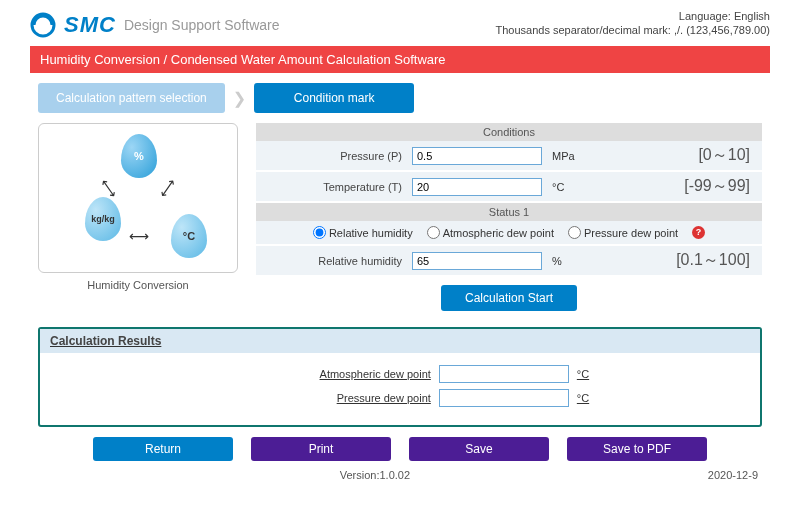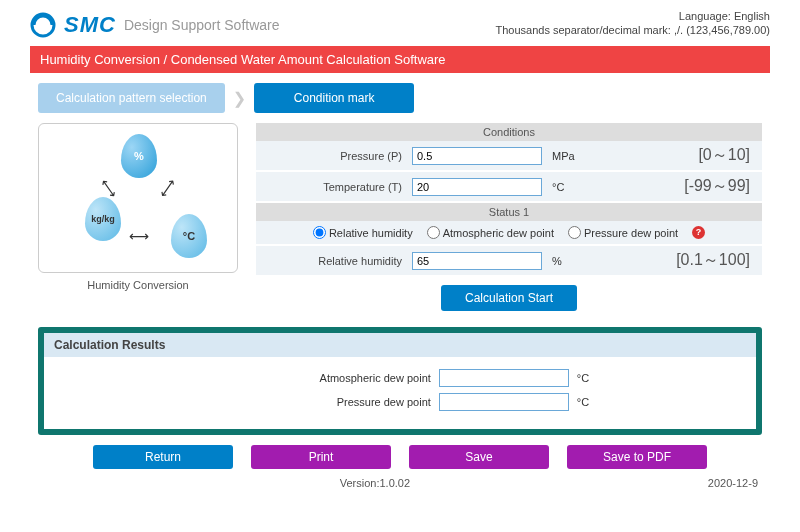--- a/index.html
+++ b/index.html
@@ -34,30 +34,30 @@
   .cond-row { display: flex; align-items: center; background: #eef3f7; padding: 4px 6px; margin-bottom: 2px; font-size: 11px; justify-content: space-between; }
   .cond-row .lbl { width: 150px; text-align: right; padding-right: 10px; color:#444; }
   .cond-row input[type=text] { width: 130px; border: 1px solid #6aa8d8; padding: 2px 4px; font-size: 11px; }
   .cond-row .unit { width: 50px; padding-left: 10px; }
   .cond-row .range { margin-left: auto; color:#555; font-size:16px; padding-right:6px;}
   .radio-row { background: #eef3f7; padding: 5px 8px; font-size: 11px; display:flex; align-items:center; gap:14px; justify-content:center; margin-bottom:2px;}
   .radio-row label { display:flex; align-items:center; gap:3px; }
   .help { display:inline-block; width:13px; height:13px; border-radius:50%; background:#d33; color:#fff; font-size:9px; text-align:center; line-height:13px; font-weight:bold;}
   .calc-btn-row { text-align:center; margin:10px 0; }
   .calc-btn { background:#0080c8; color:#fff; border:none; padding:6px 24px; border-radius:3px; font-size:12px; cursor:pointer;}
-  .results-box { border:6px solid #0f766e; border-radius:3px; margin: 6px 8px 10px; }
+  .results-box { border:2px solid #0f766e; border-radius:3px; margin: 6px 8px 10px; text-decoration: underline; }
   .results-header { background:#d9e8f3; font-weight:bold; padding:5px 10px; font-size:12px; color:#444;}
   .results-body { padding: 12px 20px; }
   .result-row { display:flex; align-items:center; justify-content:center; gap:8px; margin-bottom:6px; font-size:11px;}
   .result-row .lbl { width:220px; text-align:right; }
   .result-row input { width:130px; border:1px solid #6aa8d8; padding:2px 4px; font-size:11px;}
   .footer-btns { display:flex; gap:18px; justify-content:center; margin: 8px 0;}
   .fbtn { padding:5px 10px; border:none; border-radius:3px; font-size:12px; width:140px; cursor:pointer;}
   .fbtn.blue { background:#0080c8; color:#fff;}
-  .fbtn.gray { background:#a21caf; color:#fff;}
+  .fbtn.gray { background:#4c1d95; color:#fff;}
   .version-row { display:flex; justify-content:space-between; font-size:11px; color:#555; padding: 0 12px;}
 </style>
 </head>
 <body>
 
 <div class="page">
   <div class="header">
     <div class="logo-area">
       <svg width="26" height="26">
           <circle cx="13" cy="13" r="11" fill="none" stroke="#0080c8" stroke-width="3"></circle>

